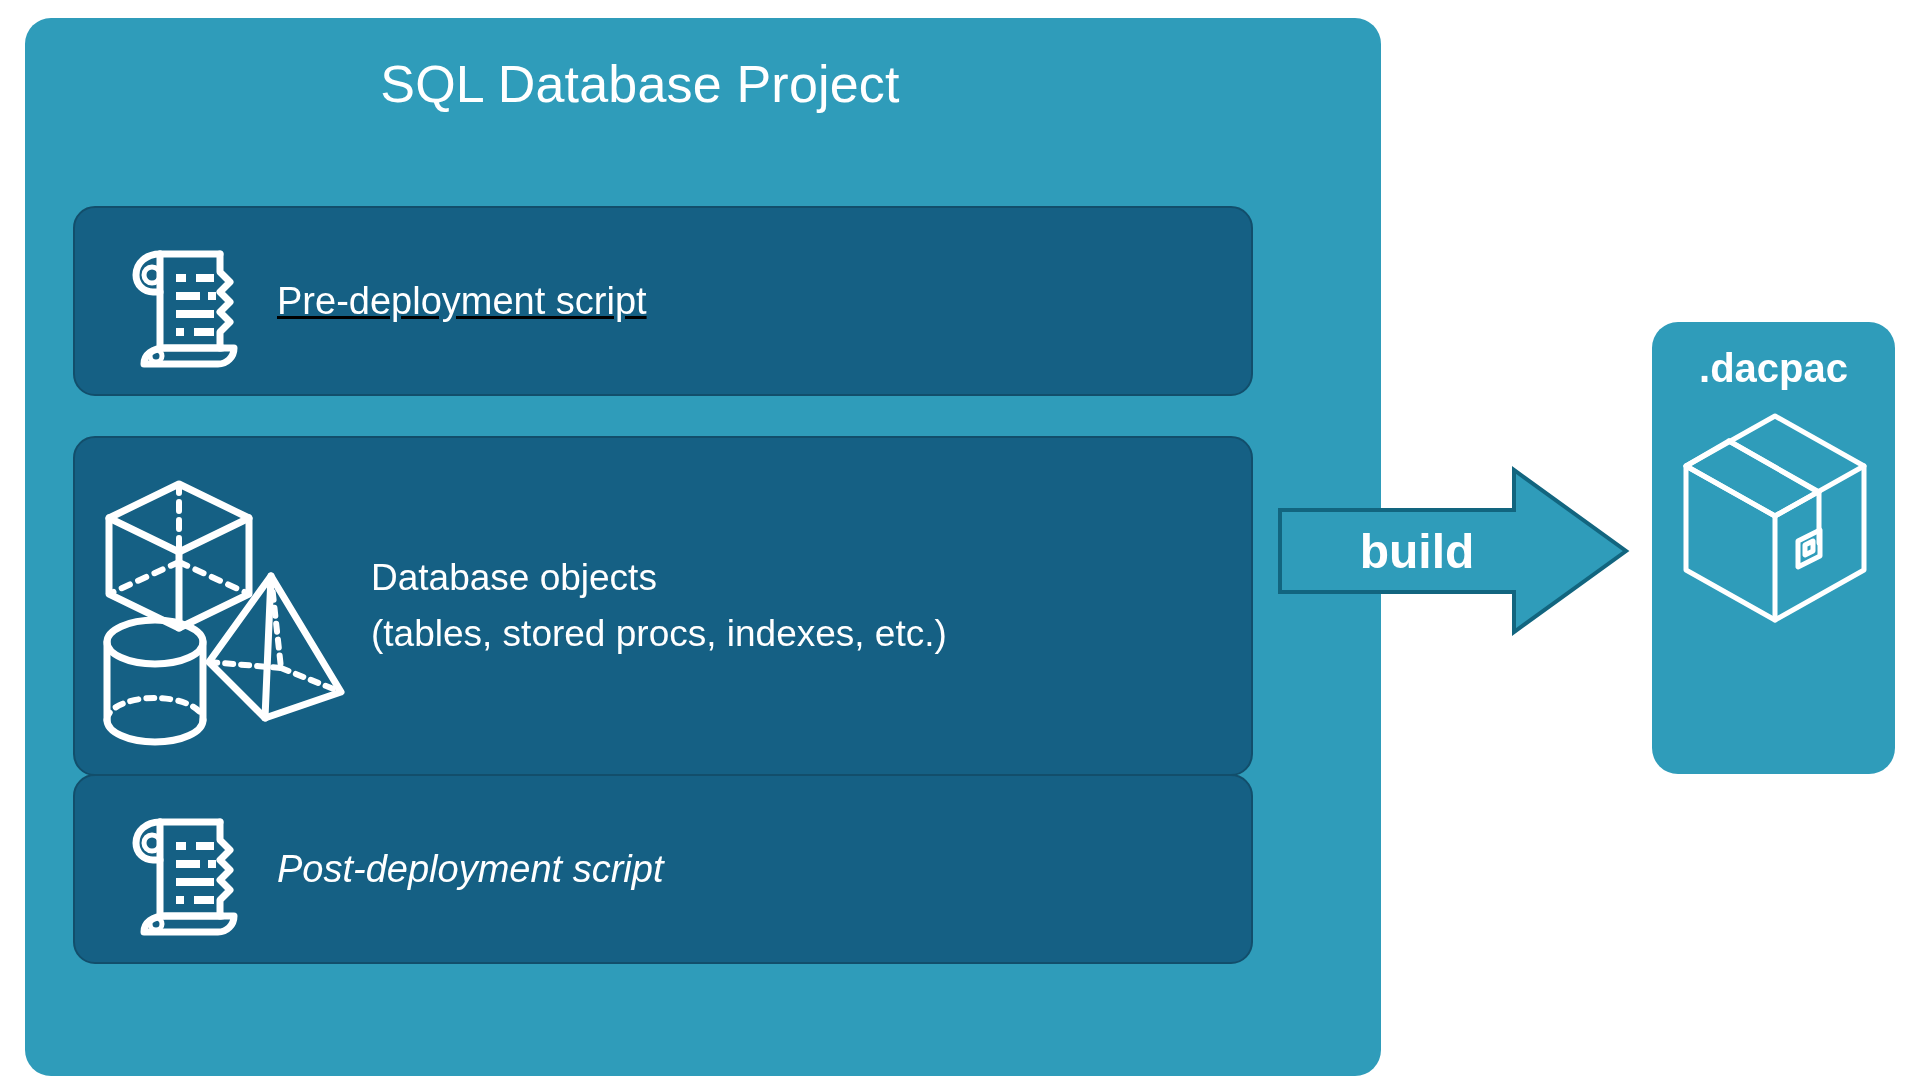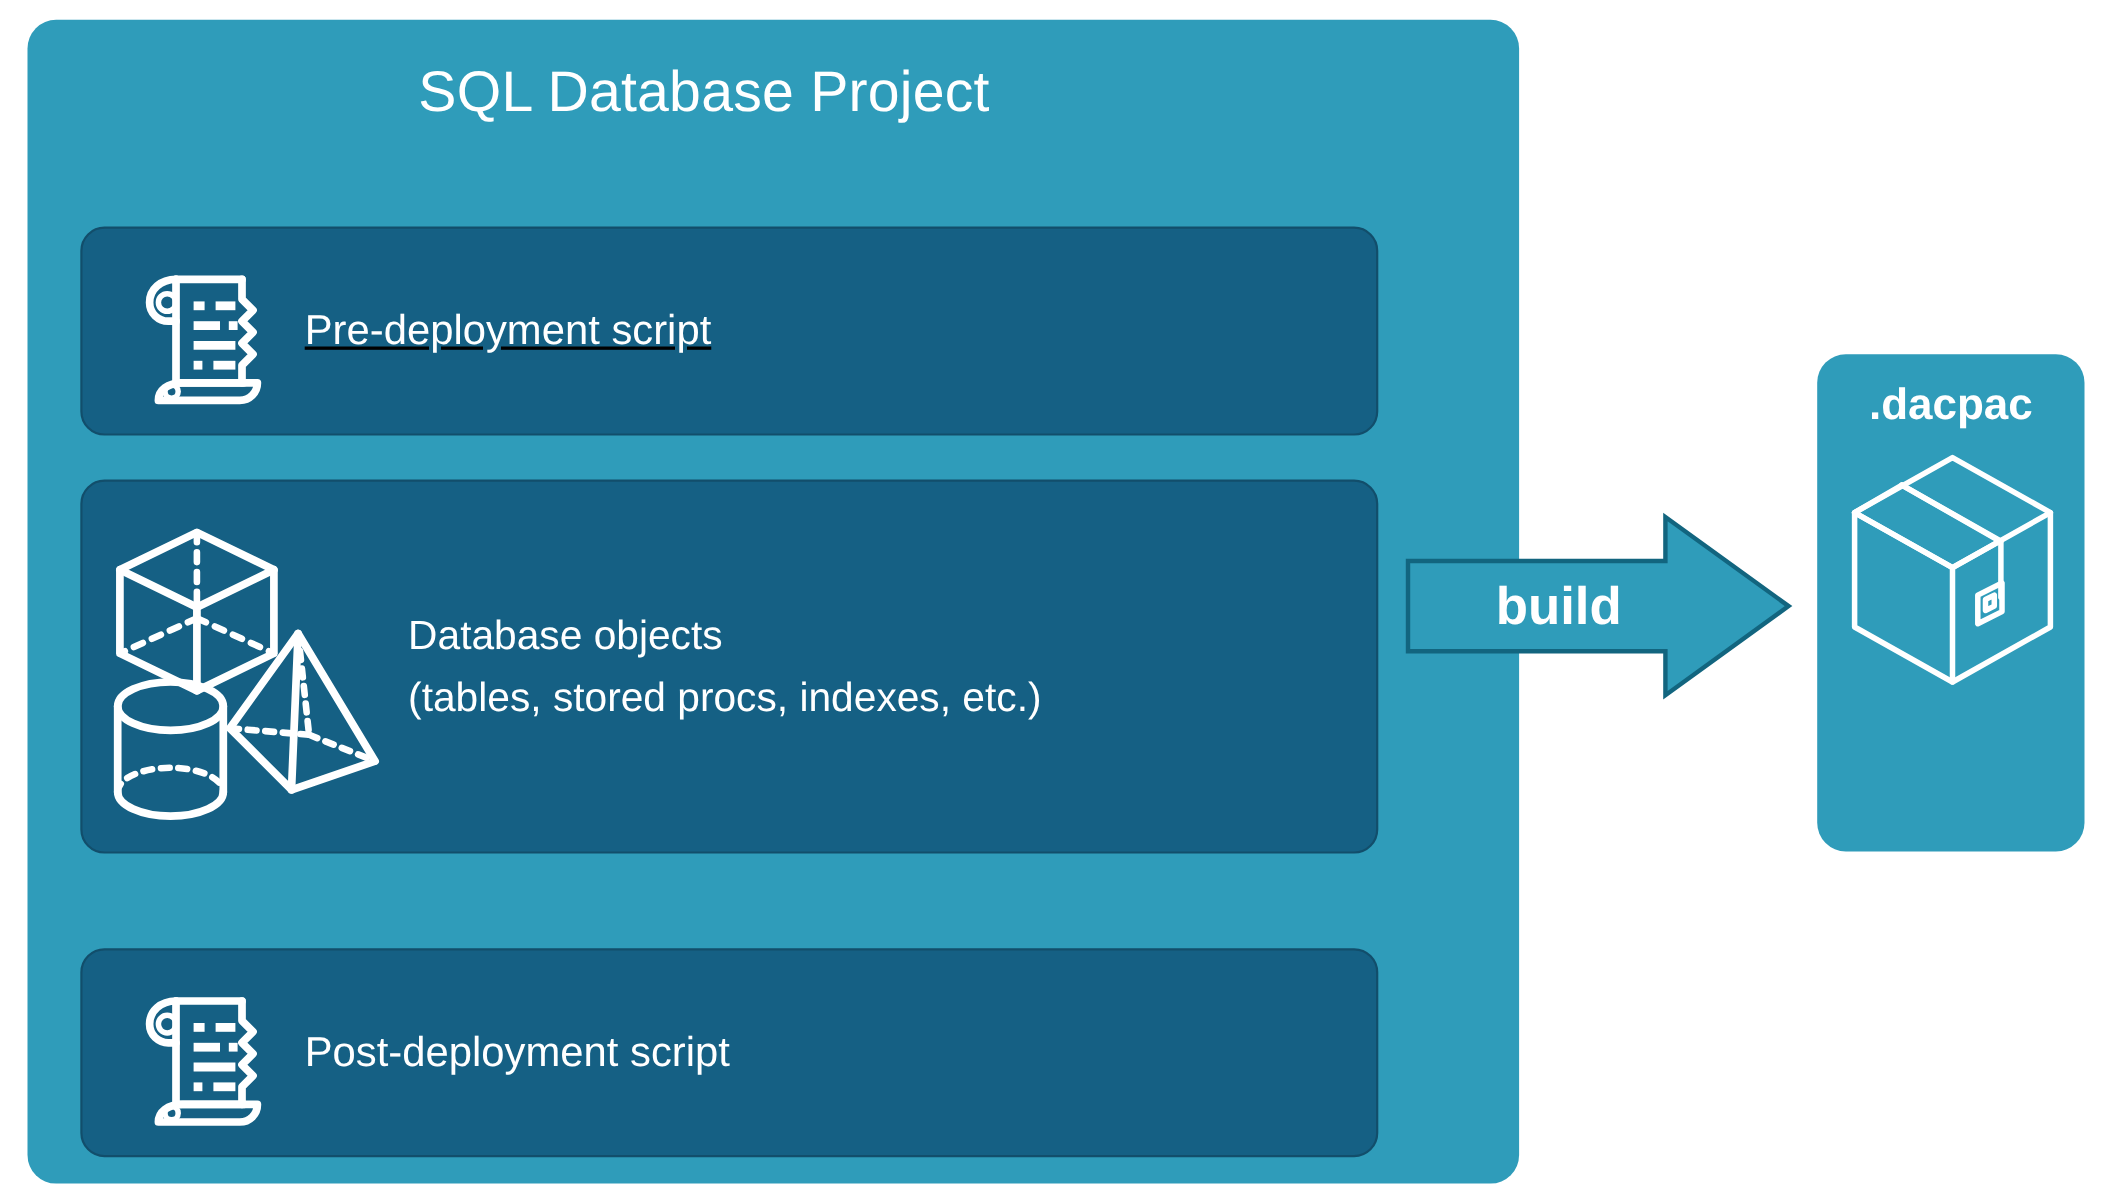--- a/index.html
+++ b/index.html
@@ -55,21 +55,21 @@
     background: #156084;
     border-radius: 22px;
     border: 2px solid #124e6b;
     box-sizing: border-box;
     display: flex;
     align-items: center;
   }
 
   .card-pre   { top: 188px;  height: 190px; text-decoration: underline; }
   .card-obj   { top: 418px;  height: 340px; }
-  .card-post  { top: 844px;  height: 190px; }
+  .card-post  { top: 756px;  height: 190px; font-style: italic; }
 
   .card-icon {
     flex: 0 0 auto;
     display: flex;
     align-items: center;
     justify-content: center;
   }
   .icon-slot-script {
     width: 190px;
     margin-left: 12px;

